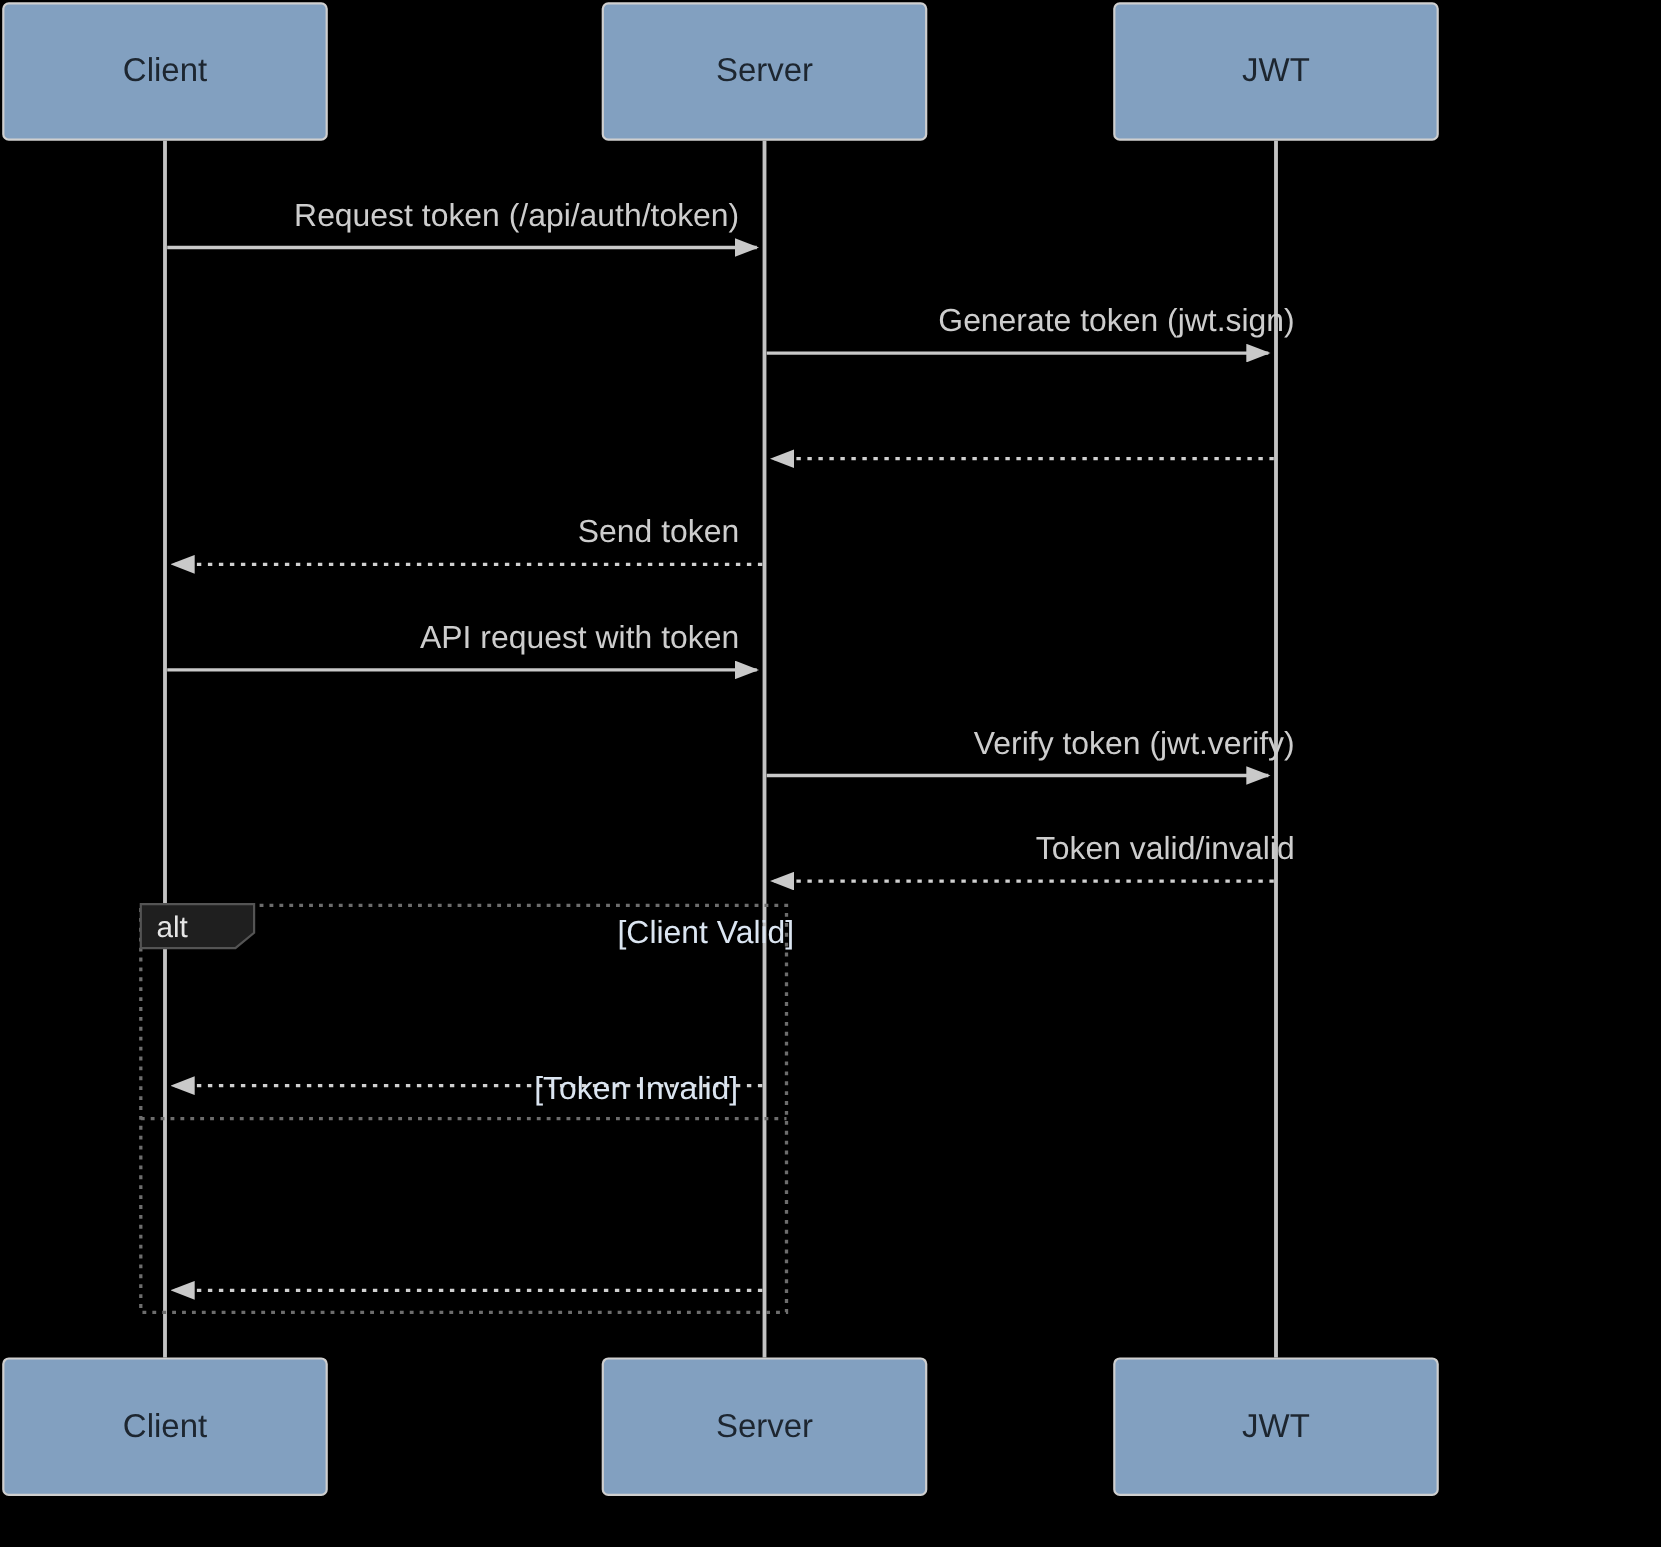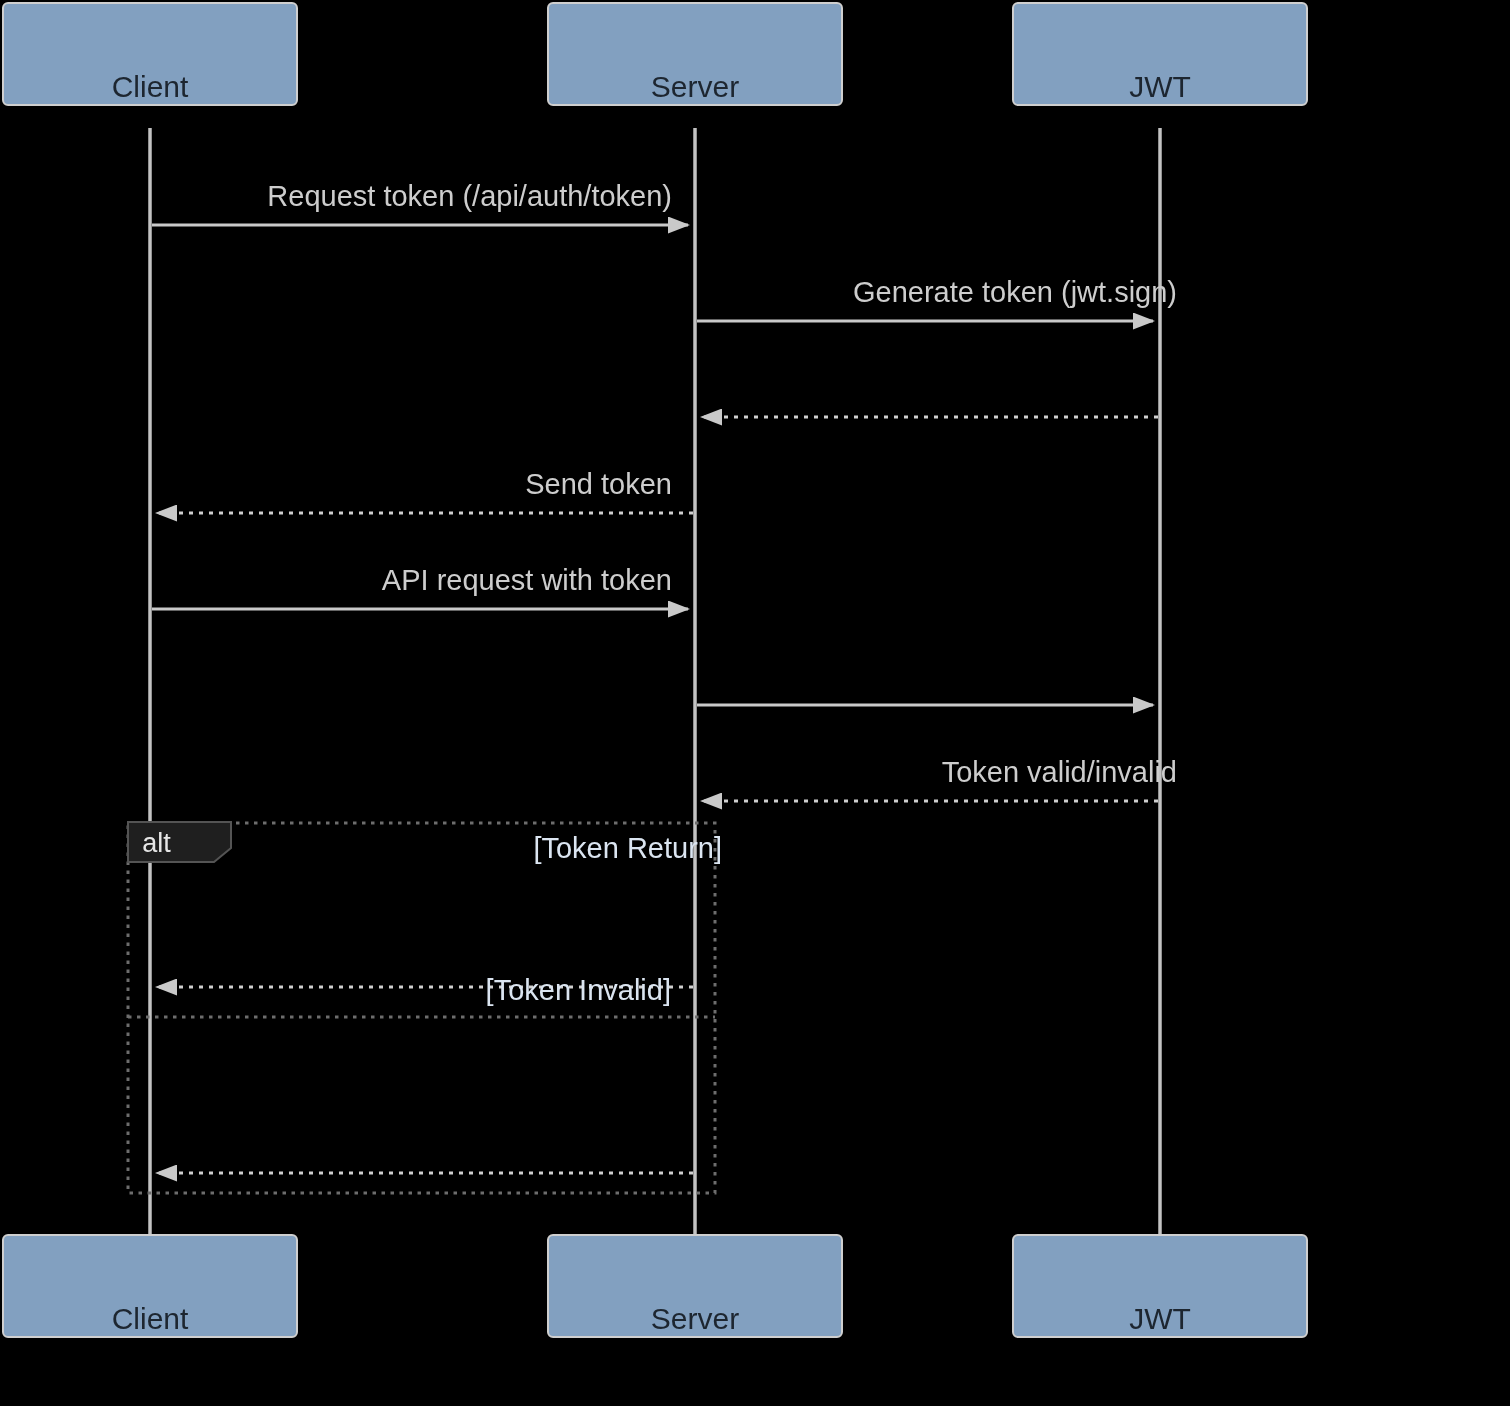--- a/index.html
+++ b/index.html
@@ -2,23 +2,23 @@
 <html><head>
 <meta charset="utf-8">
 <style>
   html,body{margin:0;padding:0;background:#000;}
   .canvas{
     position:relative;width:1510px;height:1406px;background:#000000;
     overflow:hidden;font-family:"Liberation Sans",sans-serif;
   }
   .layer{position:absolute;left:0;top:0;}
   .actor{
-    position:absolute;width:296px;height:104px;box-sizing:border-box;
+    position:absolute;width:296px;height:126px;box-sizing:border-box;
     background:#82a0c0;border:2px solid #cfcfcf;border-radius:6px;
-    display:flex;align-items:flex-end;justify-content:center;
+    display:flex;align-items:center;justify-content:center;
     color:#1d2630;font-size:30px;
   }
   .actor.top{top:2px;}
   .actor.bottom{top:1234px;}
   .label{
     position:absolute;width:500px;line-height:36px;text-align:right;
     font-size:29px;color:#cdcdcd;white-space:nowrap;
   }
   .guard{color:#dbe5f1;}
   .op{
@@ -75,19 +75,20 @@
     <span>Server</span>
   </div>
   <div class="actor bottom" style="left:1012px">
     <span>JWT</span>
   </div>
 
   <div class="label" style="left:172px;top:178px">Request token (/api/auth/token)</div>
   <div class="label" style="left:677px;top:274px">Generate token (jwt.sign)</div>
   <div class="label" style="left:172px;top:466px">Send token</div>
   <div class="label" style="left:172px;top:562px">API request with token</div>
+  <div class="label" style="left:677px;top:658px">Verify token (jwt.verify)</div>
   <div class="label" style="left:677px;top:754px">Token valid/invalid</div>
 
   <div class="op" style="left:113px;top:824px">alt</div>
-  <div class="label guard" style="left:222px;top:830px">[Token Return]</div>
+  <div class="label guard" style="left:222px;top:830px">[Client Valid]</div>
   <div class="label guard" style="left:171px;top:972px">[Token Invalid]</div>
 
 </div>
 
 </body></html>

